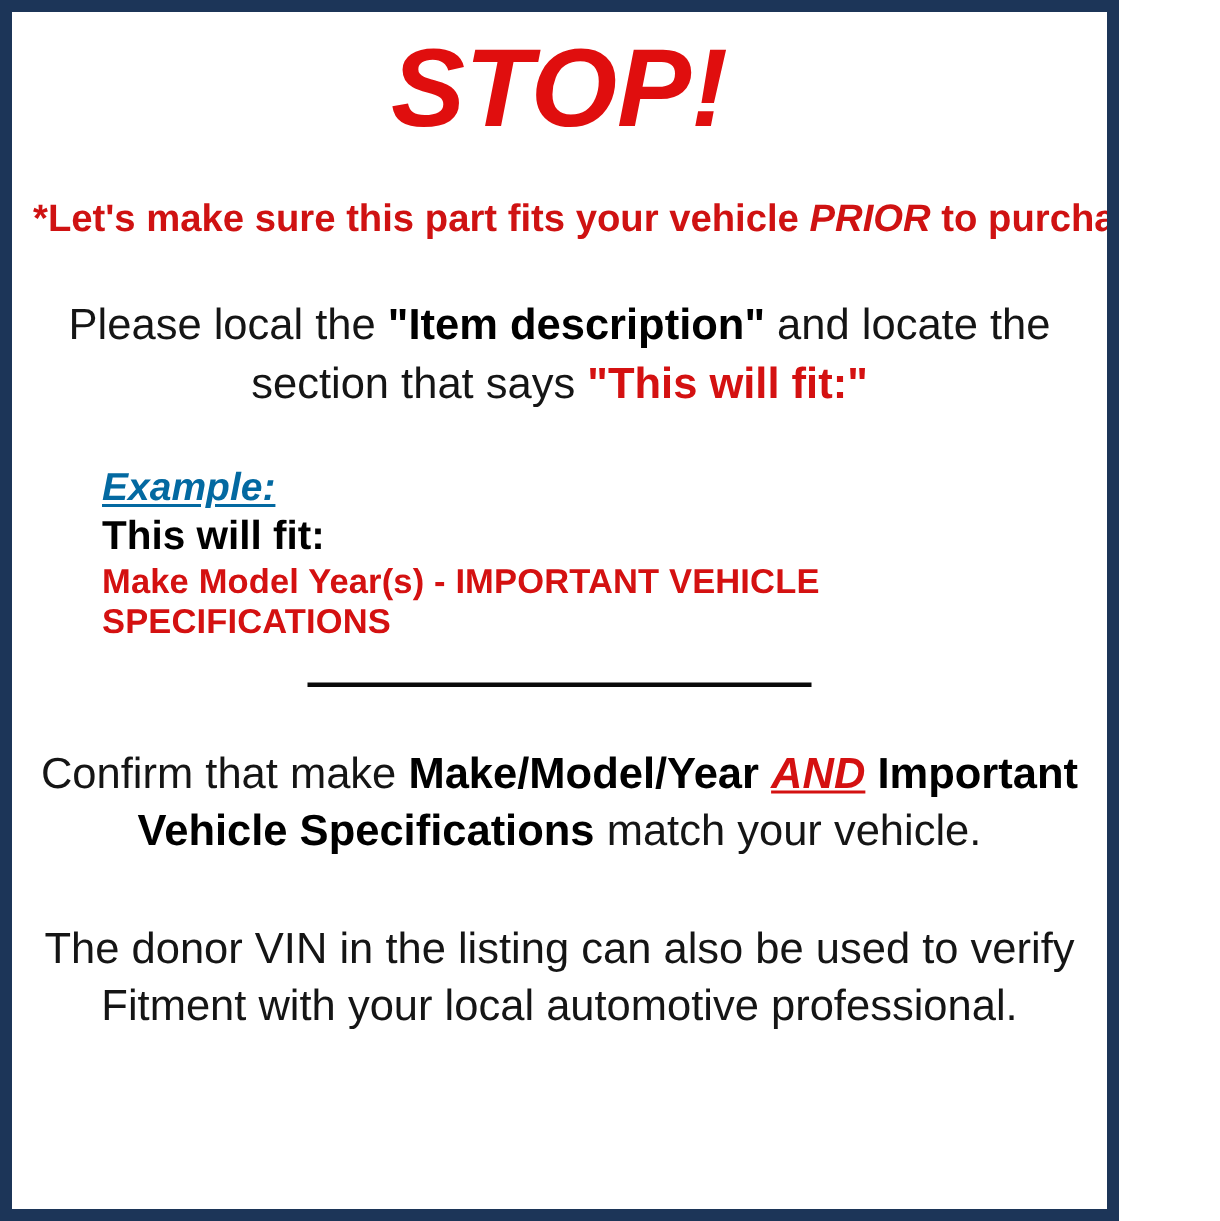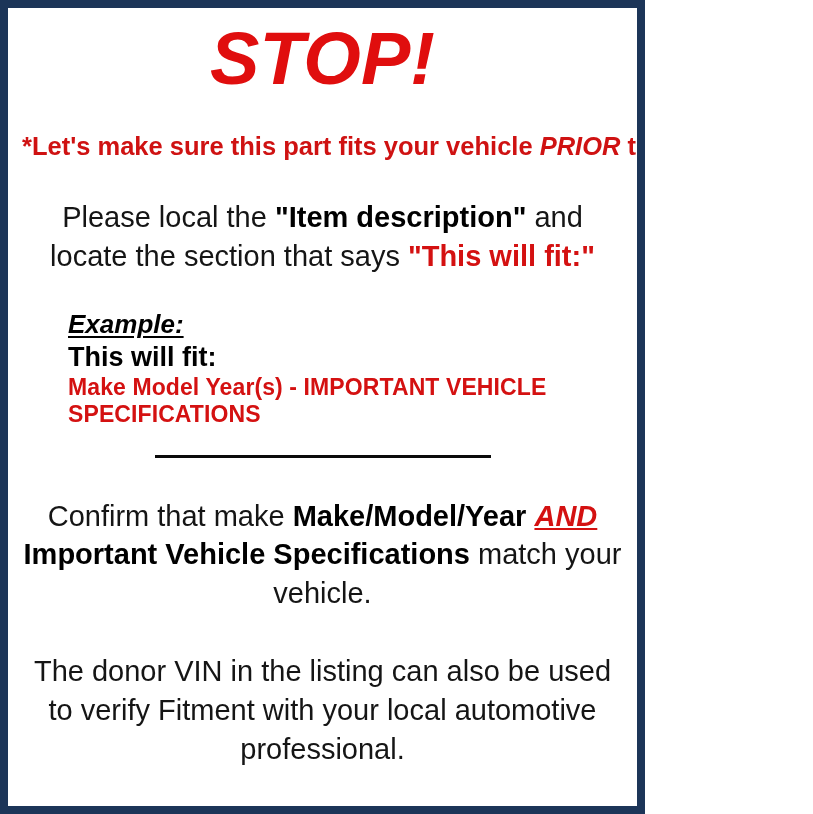--- a/index.html
+++ b/index.html
@@ -5,21 +5,21 @@
   html, body {
     margin: 0;
     padding: 0;
     background: #ffffff;
   }
   body {
     font-family: "Liberation Sans", sans-serif;
   }
   #notice-card {
     position: relative;
-    width: 645px;
+    width: 746px;
     height: 814px;
     box-sizing: border-box;
     background: #ffffff;
     border: 8px solid #1c3558;
     overflow: hidden;
   }
   #notice-inner {
     box-sizing: border-box;
     width: 100%;
     height: 100%;
@@ -89,21 +89,21 @@
 
   .example-block {
     margin-top: 34px;
     text-align: left;
     padding-left: 46px;
   }
   .example-label {
     font-size: 26px;
     font-weight: bold;
     font-style: italic;
-    color: #000000;
+    color: #0369a1;
     text-decoration: underline;
     text-underline-offset: 3px;
     line-height: 1.18;
   }
   .example-fit {
     font-size: 27px;
     font-weight: bold;
     color: #000000;
     line-height: 1.2;
     margin-top: 1px;

